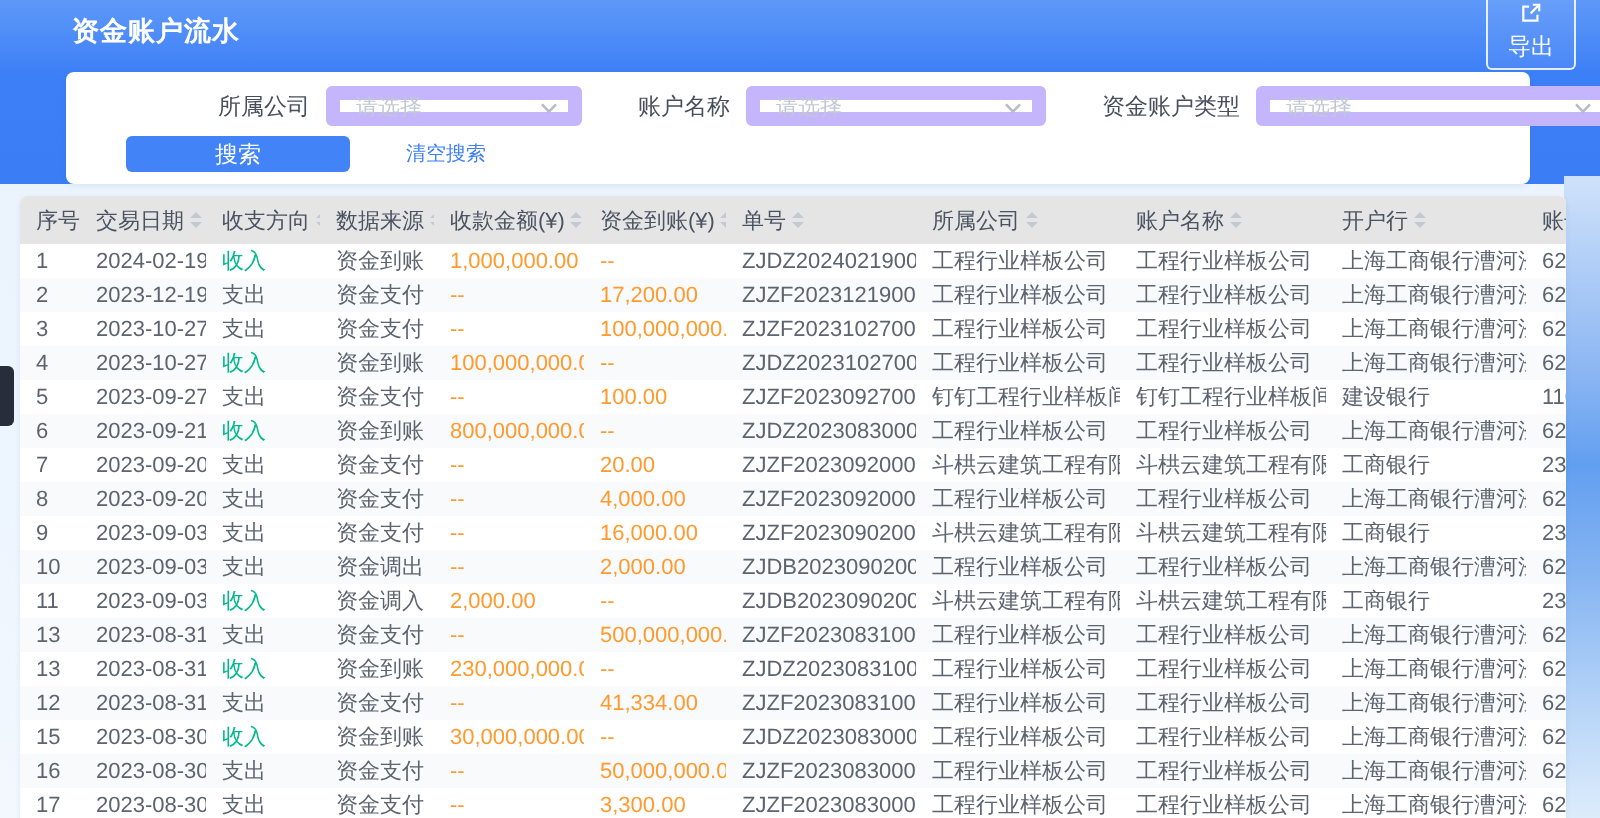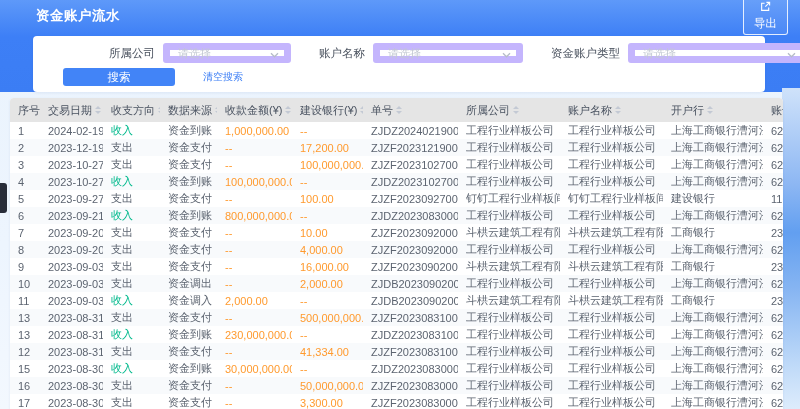--- a/index.html
+++ b/index.html
@@ -173,21 +173,21 @@
             <span class="hwrap">
               <span>收款金额(¥)</span>
               <span class="caret">
                 <i class="up"></i>
                 <i class="down"></i>
               </span>
             </span>
           </th>
           <th>
             <span class="hwrap">
-              <span>建设银行(¥)</span>
+              <span>资金到账(¥)</span>
               <span class="caret">
                 <i class="up"></i>
                 <i class="down"></i>
               </span>
             </span>
           </th>
           <th>
             <span class="hwrap">
               <span>单号</span>
               <span class="caret">
@@ -308,21 +308,21 @@
           <td>工程行业样板公司</td>
           <td>上海工商银行漕河泾支行</td>
           <td>622230111</td>
         </tr>
         <tr>
           <td>7</td>
           <td>2023-09-20</td>
           <td>支出</td>
           <td>资金支付</td>
           <td class="amount">--</td>
-          <td class="amount">10.00</td>
+          <td class="amount">20.00</td>
           <td>ZJZF20230920002</td>
           <td>斗栱云建筑工程有限公司</td>
           <td>斗栱云建筑工程有限公司</td>
           <td>工商银行</td>
           <td>23329499</td>
         </tr>
         <tr>
           <td>8</td>
           <td>2023-09-20</td>
           <td>支出</td>

